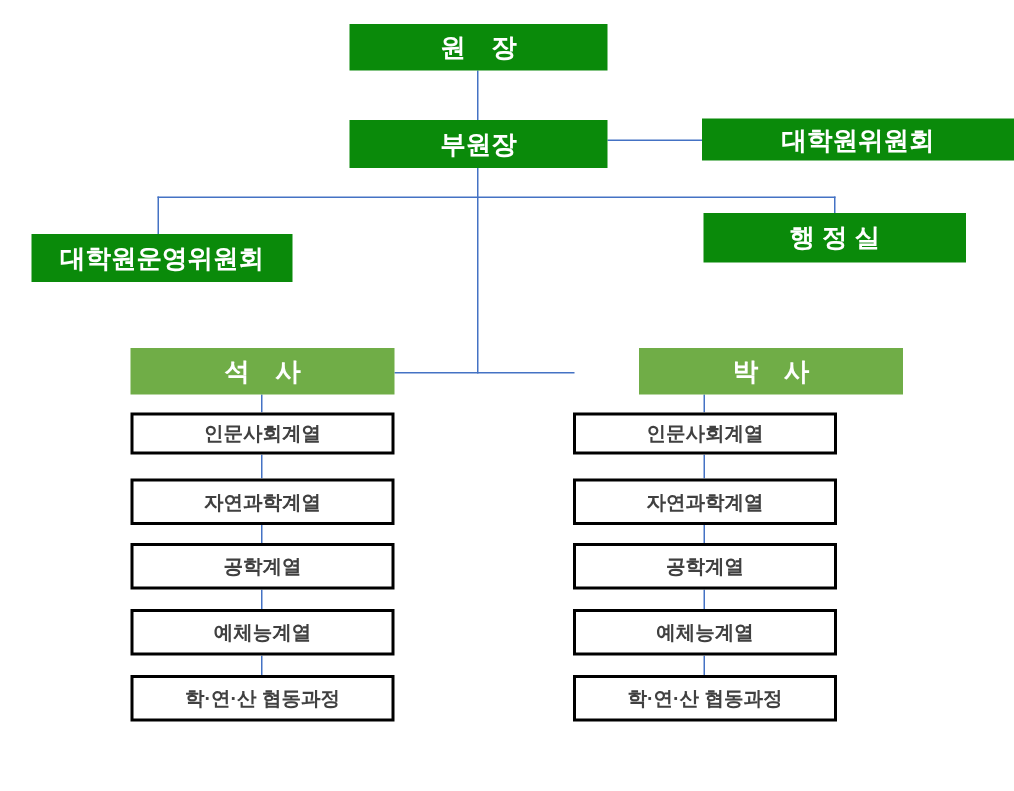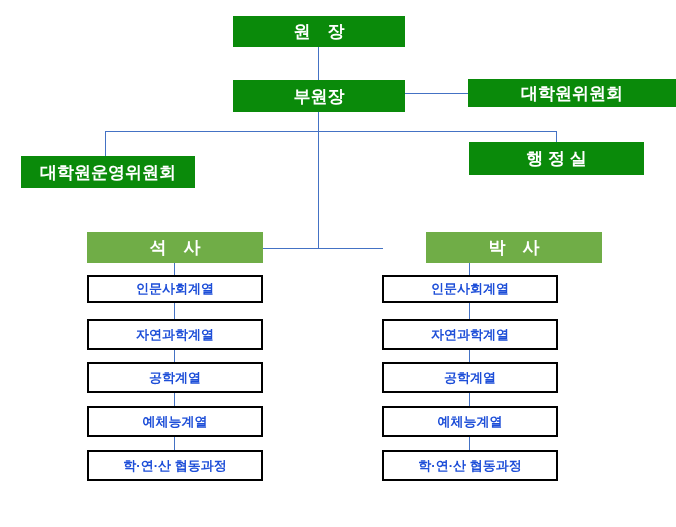--- a/index.html
+++ b/index.html
@@ -32,21 +32,21 @@
   }
   .green-light {
     background: var(--box-green-light, #70ad47);
     color: #ffffff;
     font-weight: bold;
     font-size: 17px;
   }
   .white-box {
     background: #ffffff;
     border: 2px solid var(--white-box-border, #000000);
-    color: #1d4ed8;
+    color: #404040;
     font-weight: bold;
     font-size: 13px;
   }
   .hline, .vline {
     position: absolute;
     background: var(--connector-blue, #4472c4);
   }
   .hline { height: 1px; }
   .vline { width: 1px; }
 </style>

